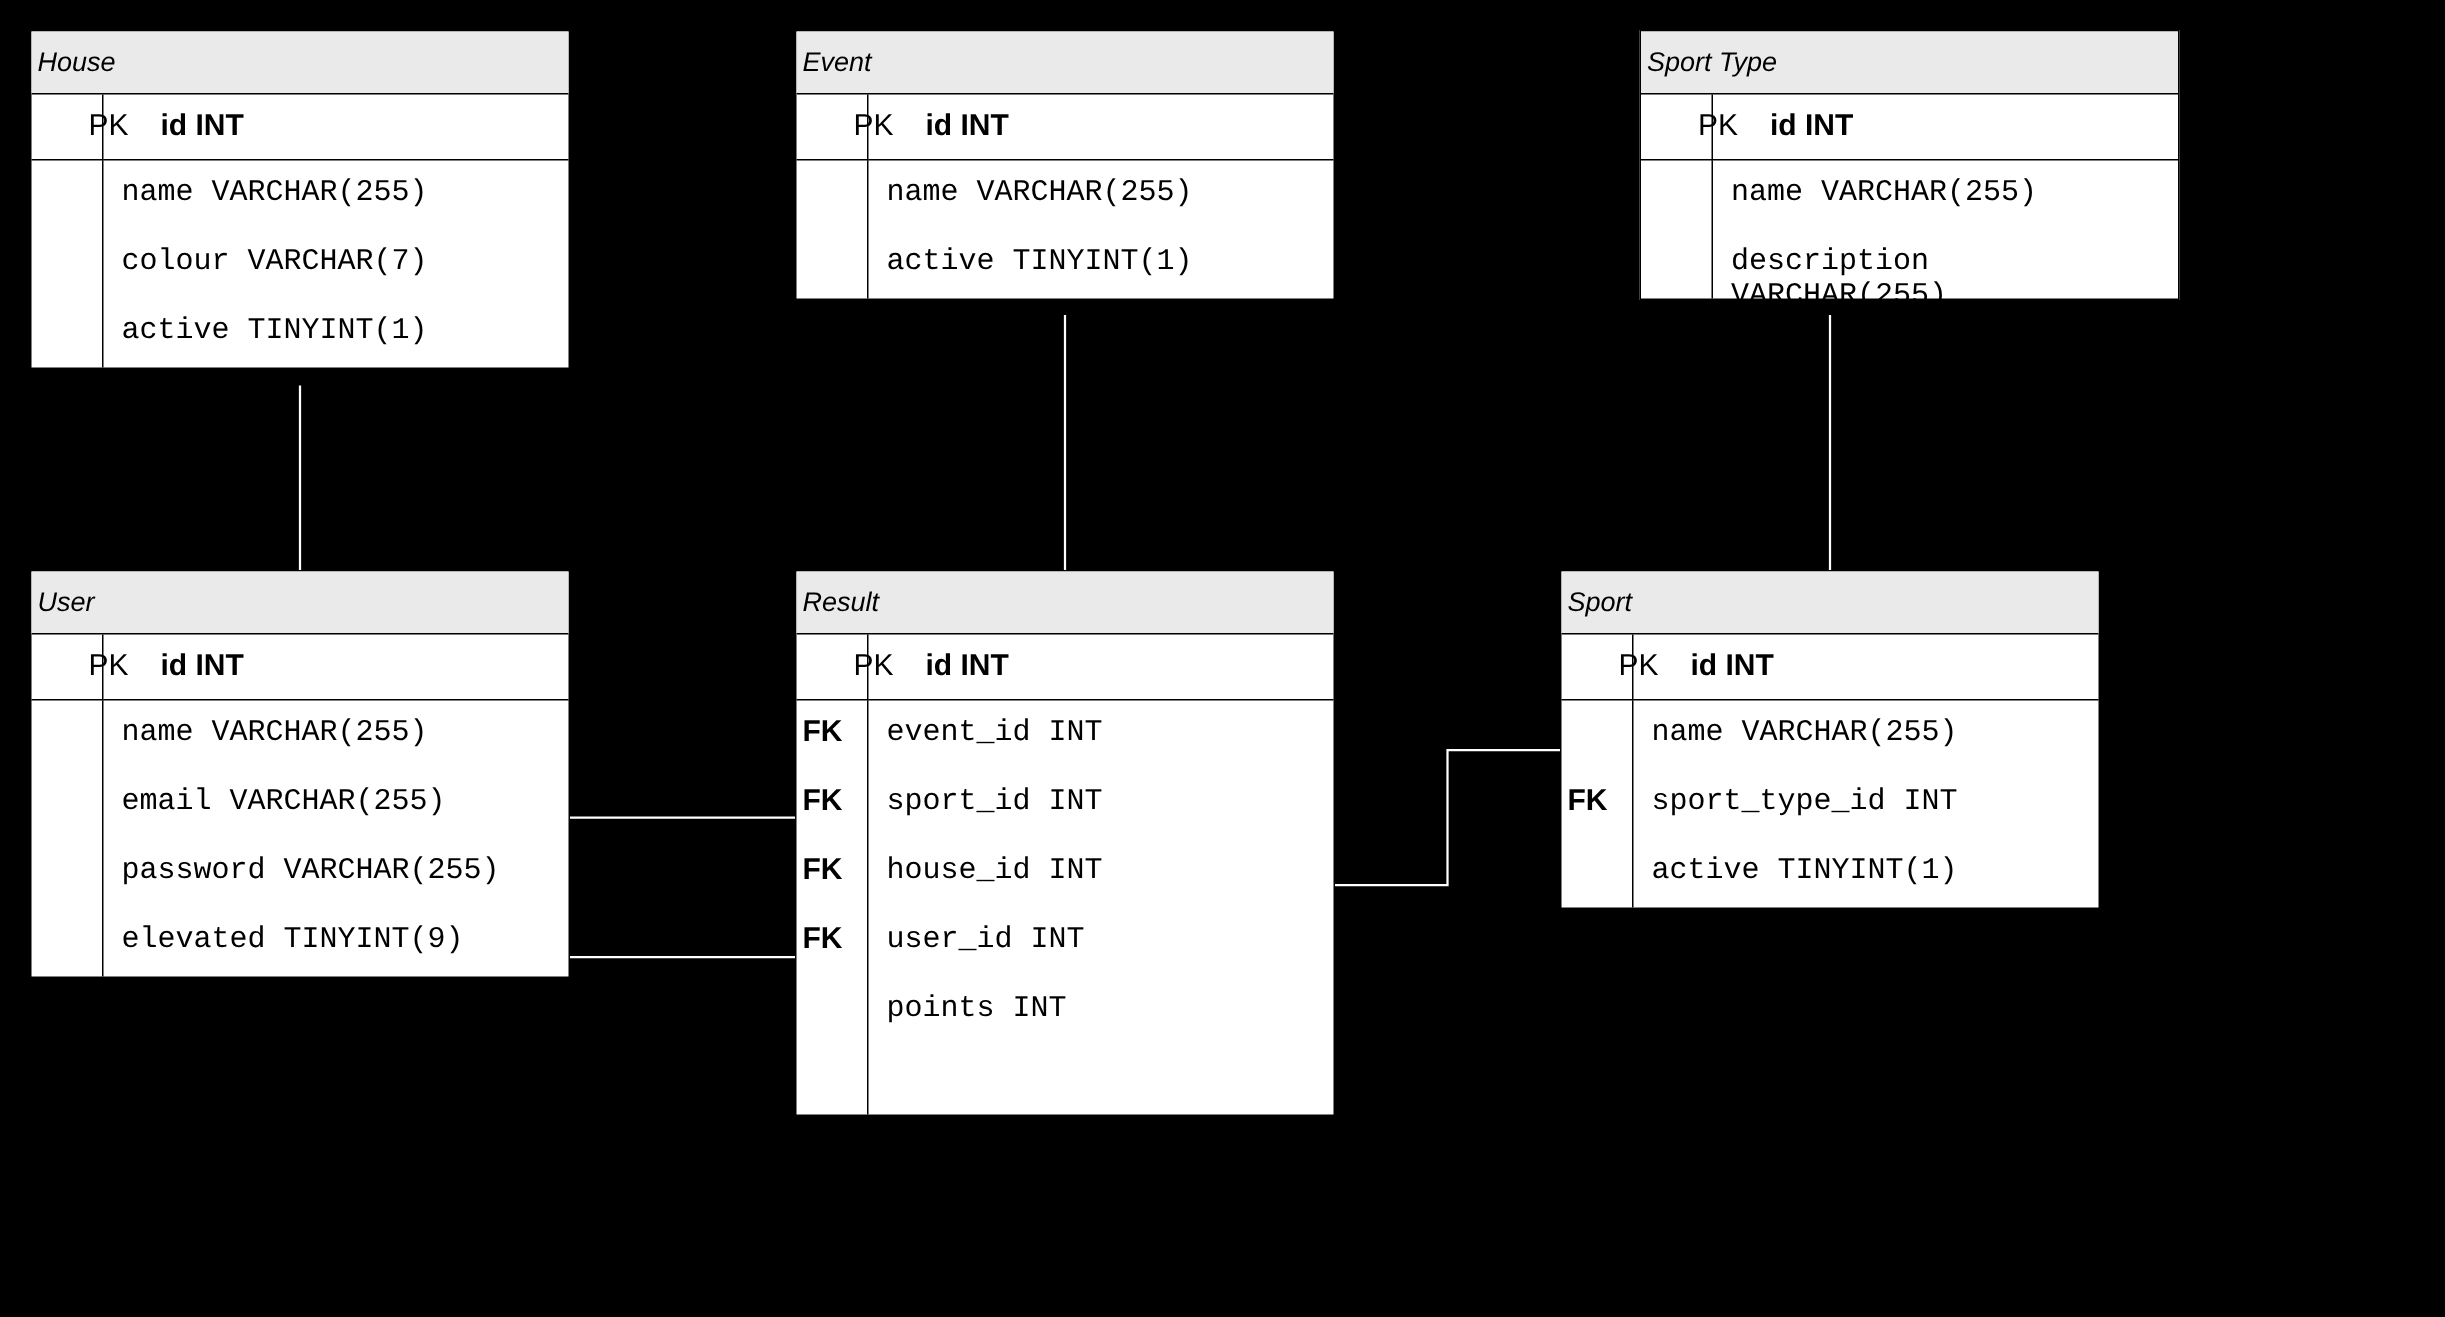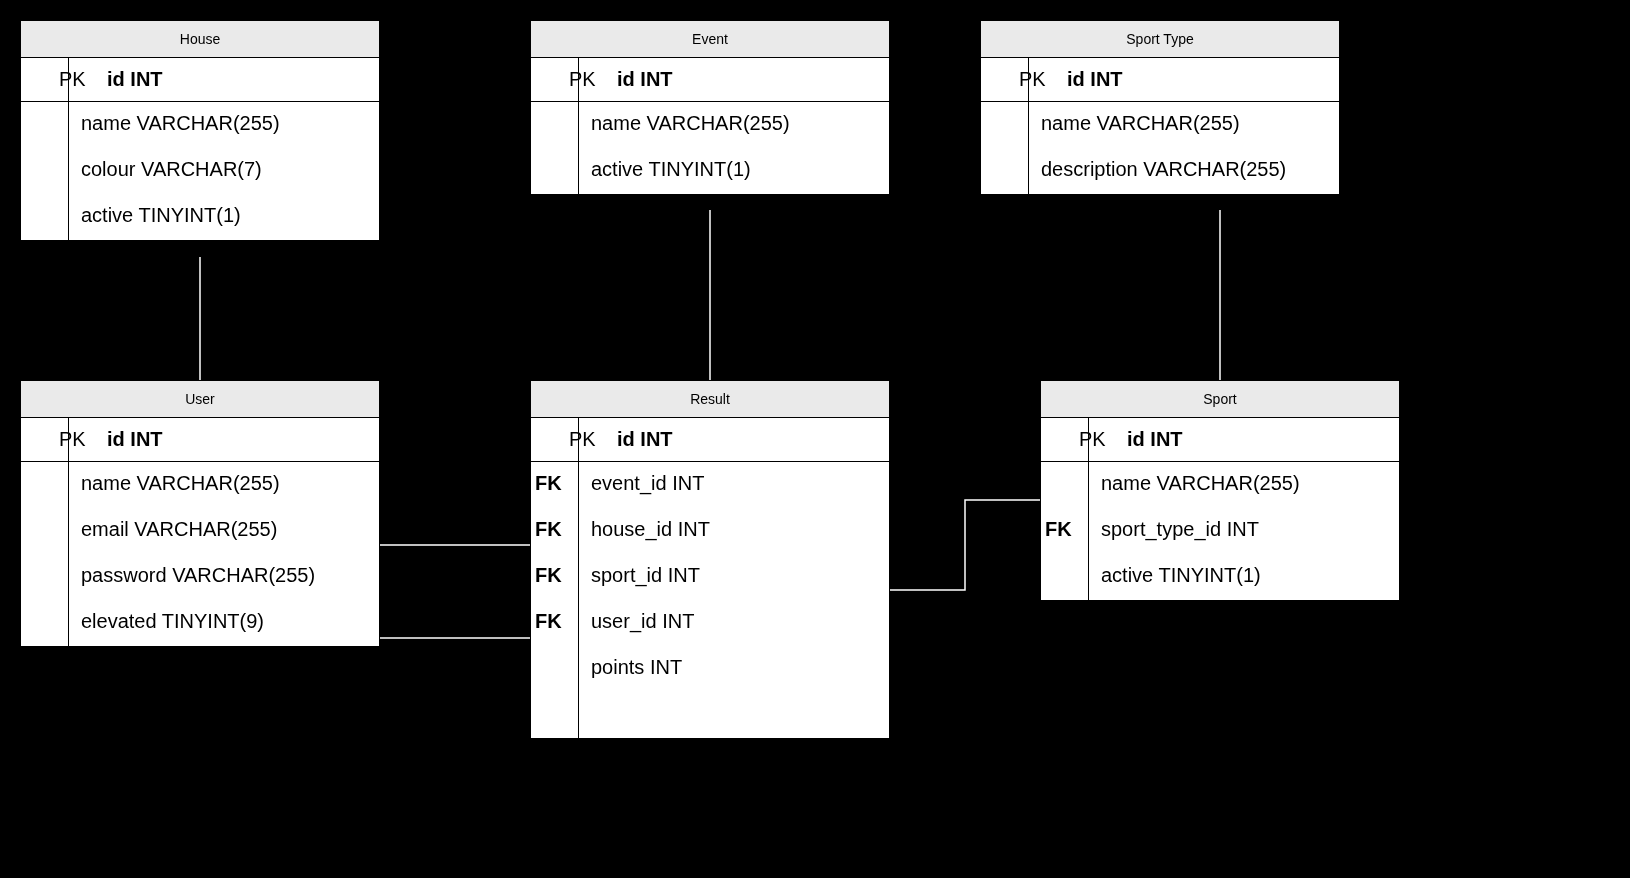--- a/index.html
+++ b/index.html
@@ -13,24 +13,24 @@
     width: 1630px;
     height: 878px;
   }
   .entity {
     position: absolute;
     background: #fff;
     border: 1px solid #000;
   }
   .entity-title {
     background: #eaeaea;
-    text-align: center;
     padding: 10px 4px;
     border-bottom: 1px solid #000;
-    font-size: 14px;
+    font-size: 18px;
+    font-style: italic;
   }
   .row {
     display: flex;
     align-items: stretch;
   }
   .key-col {
     width: 48px;
     flex: 0 0 48px;
     border-right: 1px solid #000;
     text-align: center;
@@ -62,20 +62,21 @@
   .body-key-cell {
     text-align: left;
     padding: 10px 4px;
     height: 46px;
     font-weight: bold;
   }
   .body-field-col {
     flex: 1;
     display: flex;
     flex-direction: column;
+    font-family: Liberation Mono, monospace;
   }
   .body-field-cell {
     padding: 10px 12px;
     height: 46px;
   }
   svg.connections {
     position: absolute;
     top: 0; left: 0;
     width: 1630px;
     height: 878px;
@@ -122,21 +123,21 @@
         <div class="body-key-col">
           <div class="body-key-cell"></div>
           <div class="body-key-cell"></div>
         </div>
         <div class="body-field-col">
           <div class="body-field-cell">name VARCHAR(255)</div>
           <div class="body-field-cell">active TINYINT(1)</div>
         </div>
       </div>
     </div>
-    <div class="entity" style="left: 980px; top: 20px; width: 360px;">
+    <div class="entity" style="left: 1093px; top: 20px; width: 360px;">
       <div class="entity-title">Sport Type</div>
       <div class="row pk-row">
         <div class="key-col">PK</div>
         <div class="field-col">id INT</div>
       </div>
       <div class="body-rows">
         <div class="body-key-col">
           <div class="body-key-cell"></div>
           <div class="body-key-cell"></div>
         </div>
@@ -177,22 +178,22 @@
         <div class="body-key-col">
           <div class="body-key-cell">FK</div>
           <div class="body-key-cell">FK</div>
           <div class="body-key-cell">FK</div>
           <div class="body-key-cell">FK</div>
           <div class="body-key-cell"></div>
           <div class="body-key-cell"></div>
         </div>
         <div class="body-field-col">
           <div class="body-field-cell">event_id INT</div>
+          <div class="body-field-cell">sport_id INT</div>
           <div class="body-field-cell">house_id INT</div>
-          <div class="body-field-cell">sport_id INT</div>
           <div class="body-field-cell">user_id INT</div>
           <div class="body-field-cell">points INT</div>
         </div>
       </div>
     </div>
     <div class="entity" style="left: 1040px; top: 380px; width: 360px;">
       <div class="entity-title">Sport</div>
       <div class="row pk-row">
         <div class="key-col">PK</div>
         <div class="field-col">id INT</div>

